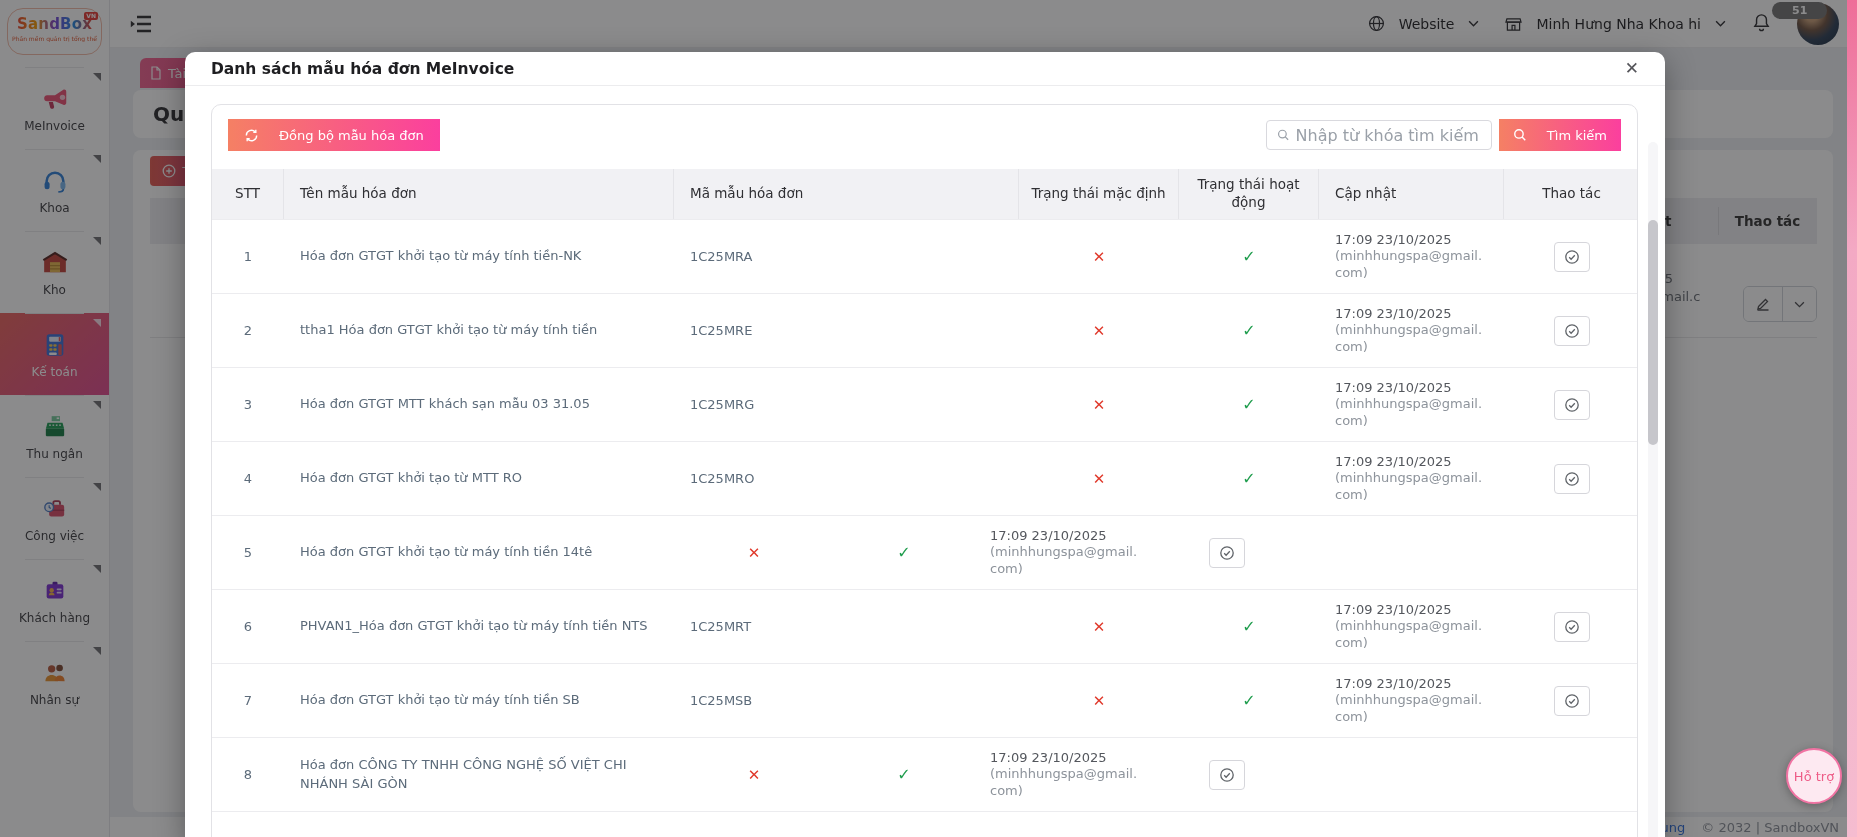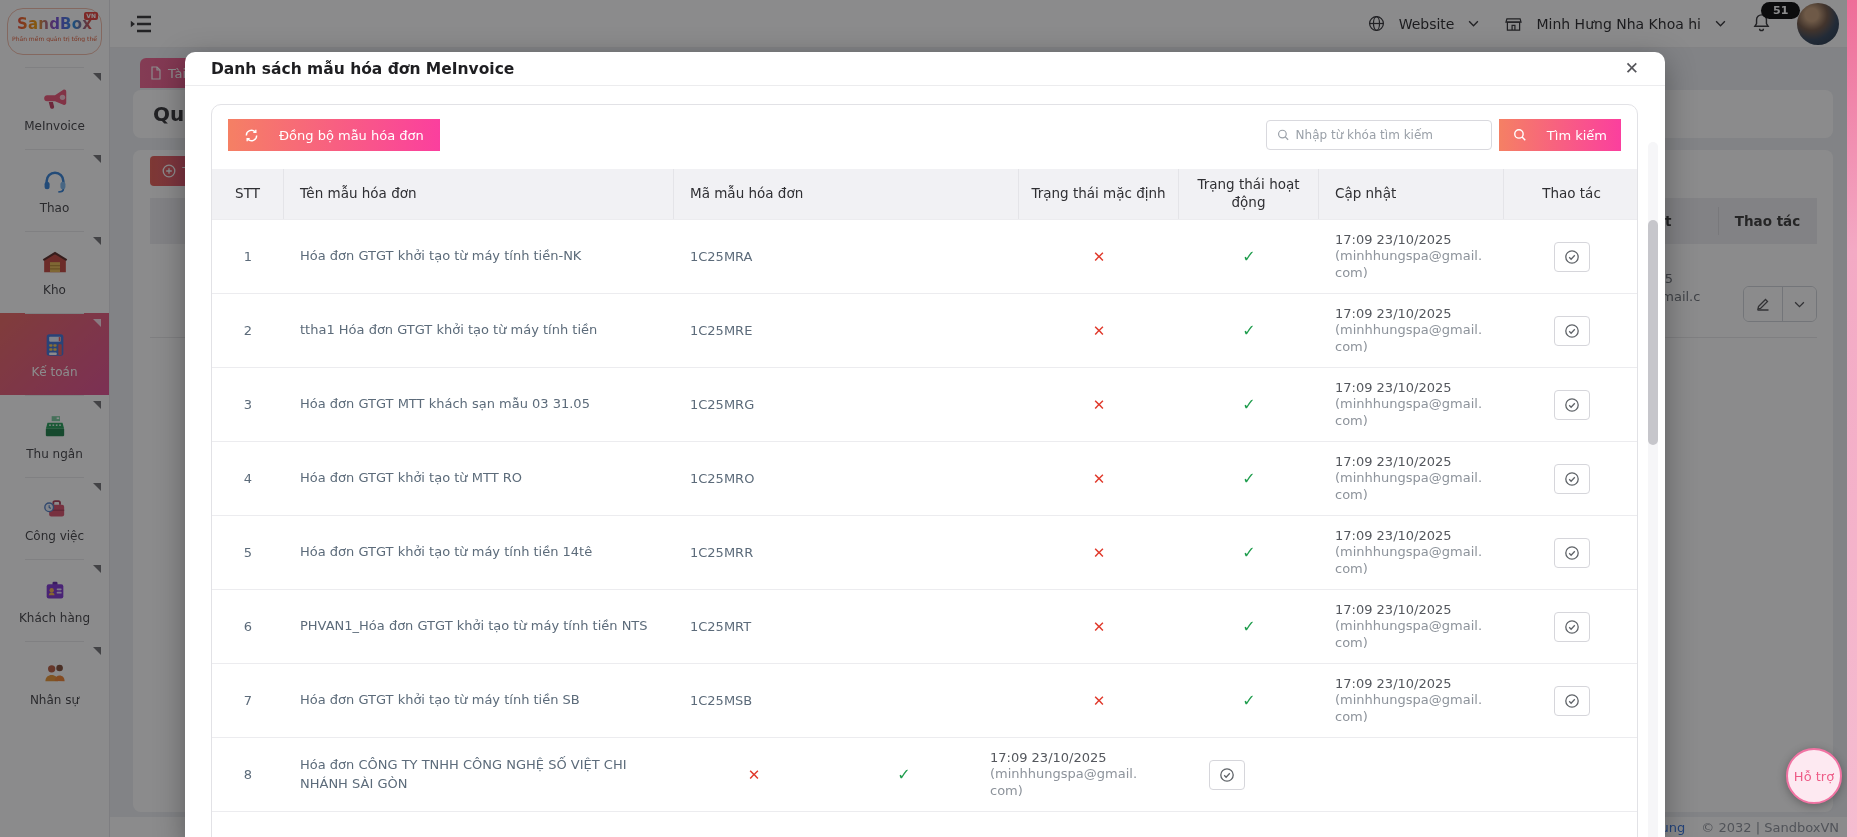--- a/index.html
+++ b/index.html
@@ -29,22 +29,22 @@
   .side-label{font-size:12px;color:#3c3c40}
   .side-item.active .side-label{color:#fff}
   .side-ico{width:30px;height:30px}
 
   
   .topbar{position:absolute;left:110px;top:0;right:0;height:48px;background:#fff;
     border-bottom:1px solid #ececee;display:flex;align-items:center;padding:0 18px 0 20px;z-index:1}
   .topbar-right{margin-left:auto;display:flex;align-items:center;gap:26px}
   .tb-group{display:flex;align-items:center;gap:14px;font-size:14px;color:#1f1f22;cursor:pointer}
   .bell-wrap{position:relative;cursor:pointer}
-  .bell-badge{position:absolute;top:-10px;left:9px;background:#000000;color:#fff;font-size:11px;
-    font-weight:700;padding:1px 12px;border-radius:9px;line-height:15px}
+  .bell-badge{position:absolute;top:-10px;left:20px;background:#737373;color:#fff;font-size:11px;
+    font-weight:700;padding:1px 20px;border-radius:9px;line-height:15px}
   .avatar{width:42px;height:42px;border-radius:50%;cursor:pointer;
     background:radial-gradient(circle at 35% 28%,#c49b74 0 16%,#6d513f 38%,#2c3e55 62%,#17273a 100%)}
 
   
   .content{position:absolute;left:110px;top:48px;right:0;bottom:0}
   .bg-tab{position:absolute;left:30px;top:10px;height:30px;width:92px;padding:0 10px;
     border-radius:6px 6px 0 0;background:linear-gradient(90deg,#f0618f,#e74983);color:#fff;
     font-size:13px;display:flex;align-items:center;gap:6px;overflow:hidden;white-space:nowrap}
   .bg-title-card{position:absolute;left:23px;top:42px;width:1700px;height:48px;background:#fff;
     border-radius:8px;display:flex;align-items:center;padding:0 20px;font-size:20px;
@@ -80,21 +80,21 @@
   .modal-close{margin-left:auto;border:none;background:none;font-size:17px;color:#55555a;cursor:pointer;line-height:1}
   .panel{margin:18px 26px 0;border:1px solid #e2e2e6;border-radius:10px;width:1427px}
   .toolbar{display:flex;align-items:center;padding:14px 16px 18px}
   .btn-grad{height:32px;border:none;border-radius:0;color:#fff;font-size:13px;font-weight:500;
     display:flex;align-items:center;gap:20px;cursor:pointer;
     background:linear-gradient(90deg,#f58064,#fb3f9e);font-family:inherit}
   .btn-sync{padding:0 16px}
   .btn-search{padding:0 14px;margin-left:7px}
   .search-box{margin-left:auto;width:226px;height:30px;border:1px solid #d9d9de;border-radius:4px;
     display:flex;align-items:center;padding:0 10px;gap:6px;background:#fff}
-  .search-box input{border:none;outline:none;font-size:12px;width:100%;color:#0c4a6e;font-family:inherit}
+  .search-box input{border:none;outline:none;font-size:16px;width:100%;color:#0c4a6e;font-family:inherit}
   .search-box input::placeholder{color:#9aa0a8}
   .tbl-head{display:flex;background:#f1f1f4;height:50px}
   .th{flex:none;display:flex;align-items:center;font-size:13.5px;color:#2f2f33;font-weight:500;
     border-right:1px solid #e4e4e8;padding:0 16px;line-height:1.3}
   .th:last-child{border-right:none}
   .w-stt{width:72px;justify-content:center;padding:0}
   .w-name{width:390px}
   .w-code{width:345px}
   .w-def{width:160px;justify-content:center;text-align:center;padding:0}
   .w-act{width:140px;justify-content:center;text-align:center;padding:0}
@@ -141,21 +141,21 @@
         </svg>
       <span class="side-label">MeInvoice</span>
     </div>
     <div class="side-item">
       <svg class="side-ico" viewBox="0 0 36 36">
           <path d="M8 21v-3a10 10 0 0 1 20 0v3" fill="none" stroke="#2f7fd6" stroke-width="3"></path>
           <rect x="5.5" y="19" width="6" height="9" rx="3" fill="#2f7fd6"></rect>
           <rect x="24.5" y="19" width="6" height="9" rx="3" fill="#79b4ec"></rect>
           <path d="M28 27.5c0 2.5-3 3.5-6 3.5" fill="none" stroke="#2f7fd6" stroke-width="2.2"></path>
         </svg>
-      <span class="side-label">Thao</span>
+      <span class="side-label">Khoa</span>
     </div>
     <div class="side-item">
       <svg class="side-ico" viewBox="0 0 36 36">
           <path d="M5 14L18 6l13 8v15H5z" fill="#c04038"></path>
           <path d="M4 14.5L18 6l14 8.5" fill="none" stroke="#53231f" stroke-width="2.5"></path>
           <rect x="12" y="17" width="12" height="12" fill="#e7b64f"></rect>
           <path d="M12 21h12M12 25h12" stroke="#b98a2f" stroke-width="1.5"></path>
         </svg>
       <span class="side-label">Kho</span>
     </div>
@@ -446,21 +446,20 @@
                   <circle cx="8" cy="8" r="6.2"></circle>
                   <path d="M5.2 8.3l1.9 1.9 3.7-3.9"></path>
                 </svg>
       </button>
     </div>
   </div>
 
   <div class="tr">
     <div class="td w-stt c-stt">5</div>
     <div class="td w-name c-name">Hóa đơn GTGT khởi tạo từ máy tính tiền 14tê</div>
-    <div class="td w-code">1C25MRR</div>
     <div class="td w-def c-def">
               <span class="x-mark">✕</span>
             </div>
     <div class="td w-act c-act">
               <span class="check-mark">✓</span>
             </div>
     <div class="td w-date c-date">
       <span class="upd-time">17:09 23/10/2025</span>
       <span class="upd-by">(minhhungspa@gmail.com)</span>
     </div>

